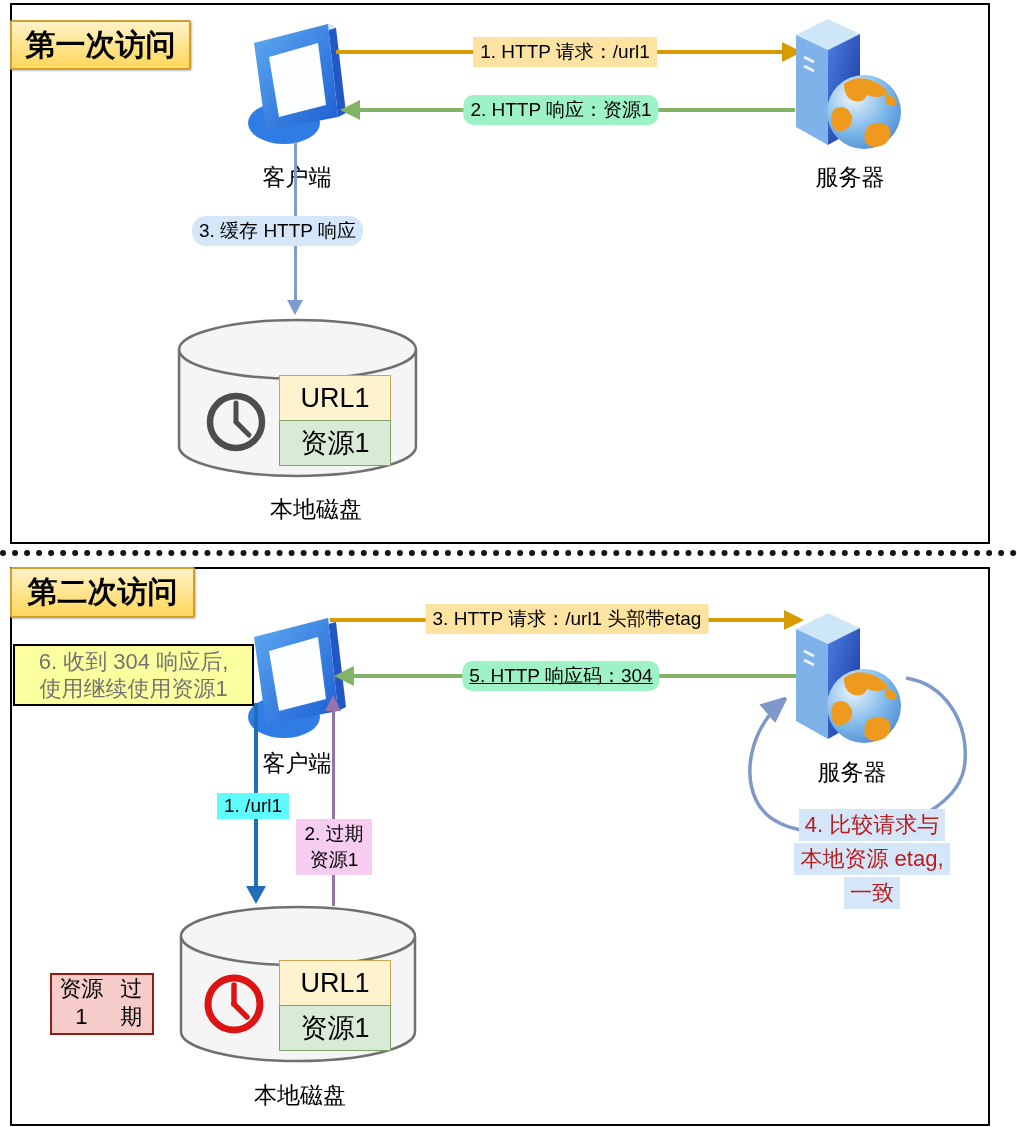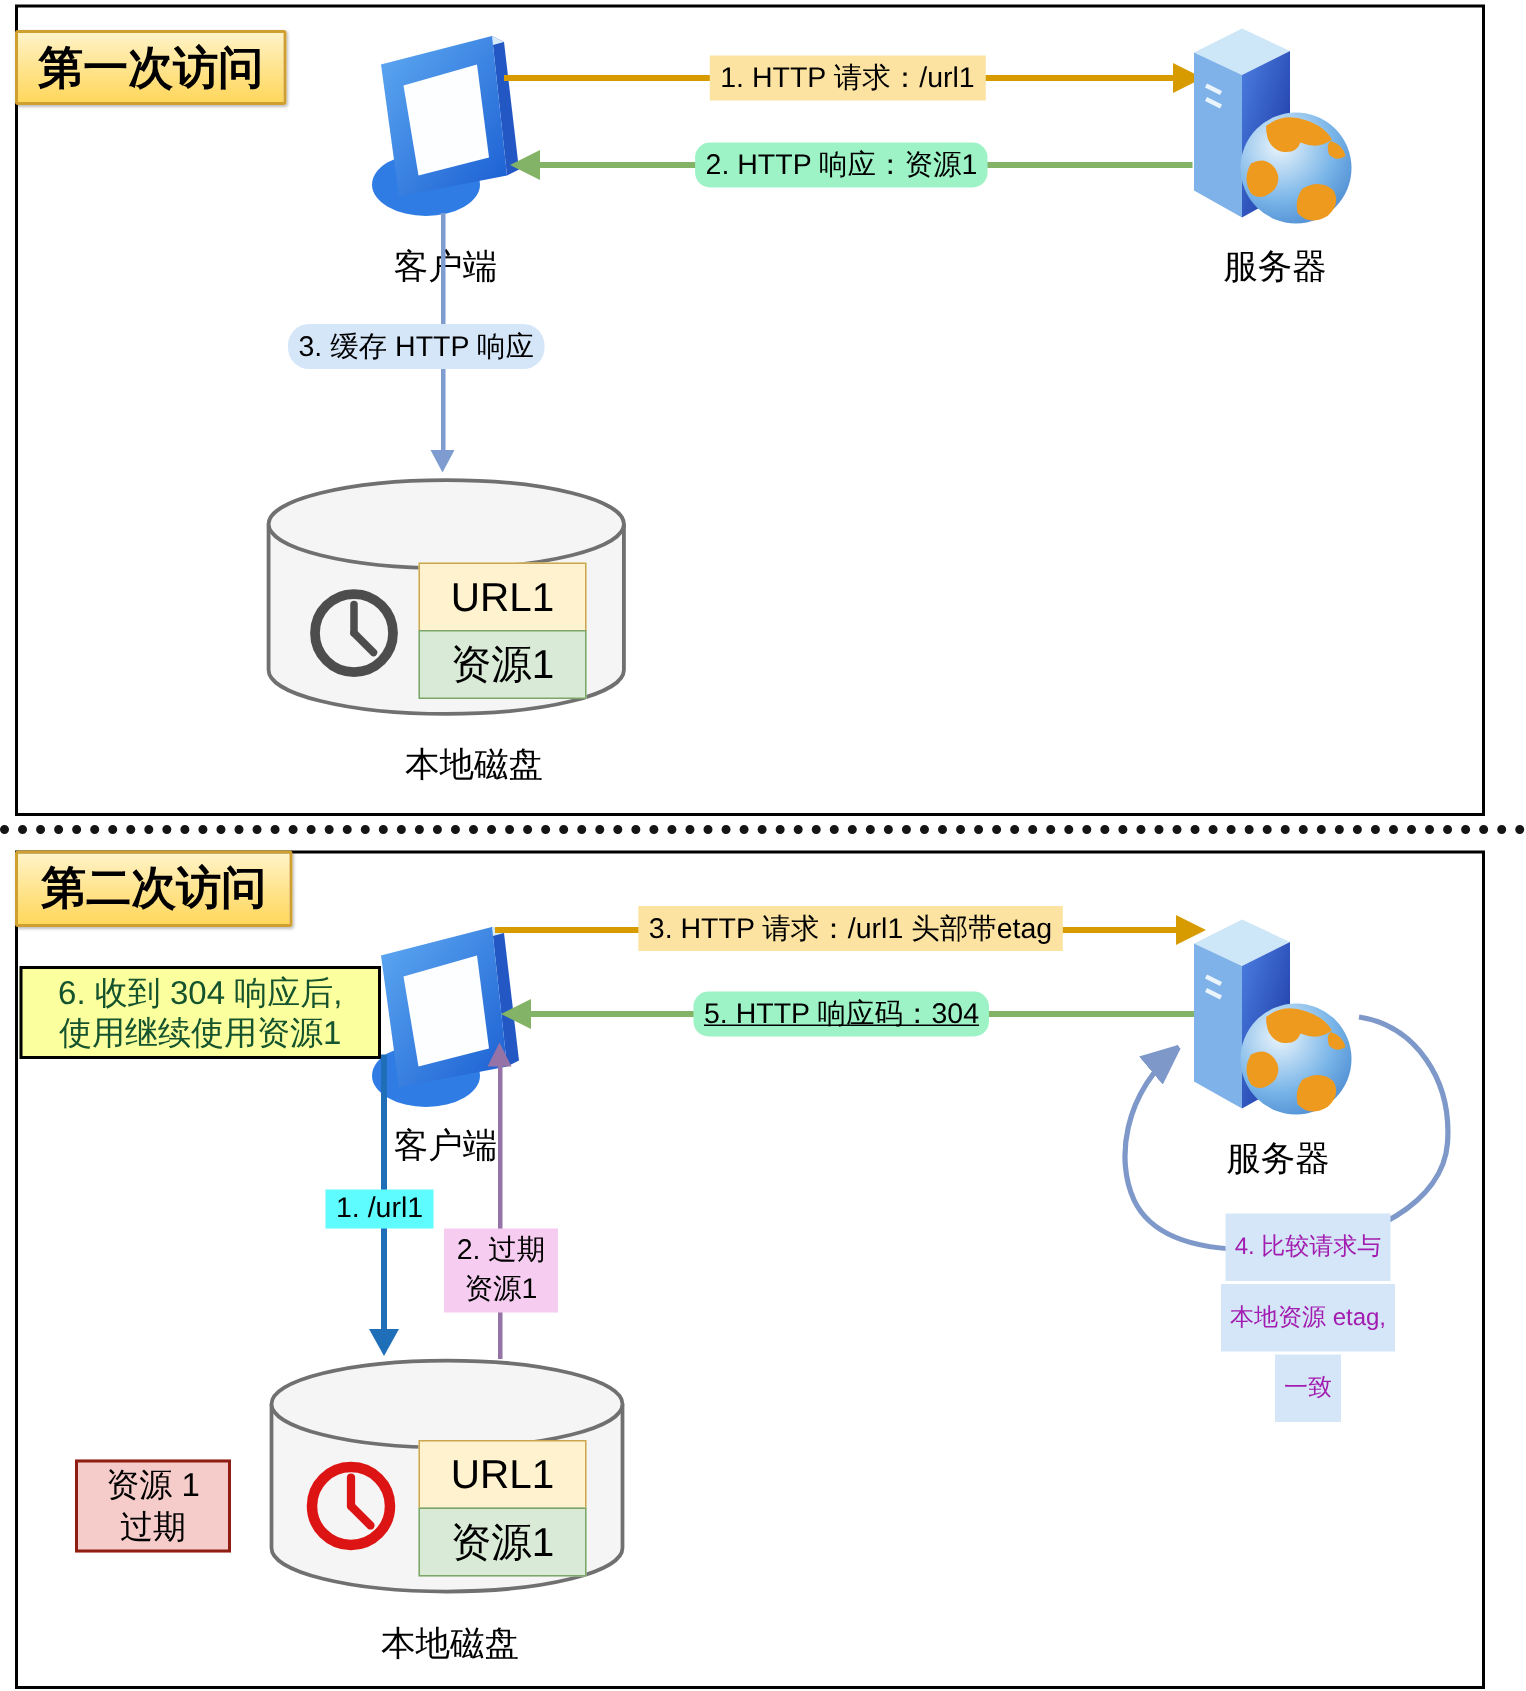--- a/index.html
+++ b/index.html
@@ -20,32 +20,32 @@
   .hl-yellow{background:#FCE3A2;}
   .hl-mint{background:#9DF3C6;border-radius:10px;}
   .hl-blue{background:#D5E6F9;}
   .hl-cyan{background:#5EFCFE;}
   .hl-pink{background:#F6CDF1;}
   .line-h{position:absolute;height:3.5px;}
   .line-v{position:absolute;width:3.5px;}
   .tri{position:absolute;width:0;height:0;}
   .note-box{
     position:absolute;background:#FCFF9D;border:2px solid #000;
-    font-size:22px;line-height:27px;text-align:center;padding:2px 4px;color:#14532d;
+    font-size:22px;line-height:27px;text-align:center;padding:2px 4px;color:#737373;
   }
   .expired-box{
     position:absolute;background:#F6CCCA;border:2.5px solid #8F1D12;
-    font-size:22px;line-height:28px;text-align:center;display:flex;flex-direction:column;justify-content:center;color:#000;
+    font-size:22px;line-height:28px;text-align:center;display:flex;flex-direction:row;justify-content:center;color:#000;
   }
   .cache-table{position:absolute;}
   .cache-cell{width:110px;height:44px;display:flex;align-items:center;justify-content:center;font-size:27px;color:#000;}
   .cell-key{background:#FFF3CF;border:1.5px solid #C9A64F;}
   .cell-val{background:#D9EAD6;border:1.5px solid #7CA668;margin-top:-1.5px;}
   .stack-label{position:absolute;transform:translateX(-50%);text-align:center;}
-  .stack-label span{display:inline-block;background:#D5E6F9;font-size:16px;padding:12px 6px;margin:1px 0;color:#a21caf;}
+  .stack-label span{display:inline-block;background:#D5E6F9;font-size:22px;padding:1px 6px;margin:1px 0;color:#b91c1c;}
   .divider{position:absolute;left:0;width:1017px;height:0;border-top:6px dotted #151515;}
   svg{position:absolute;overflow:visible;}
 </style>
 </head>
 <body>
 
 <svg width="0" height="0" style="position:absolute">
   <defs>
     <linearGradient id="gmon" x1="0" y1="0" x2="1" y2="1">
       <stop offset="0" stop-color="#5FAAF2"></stop>

